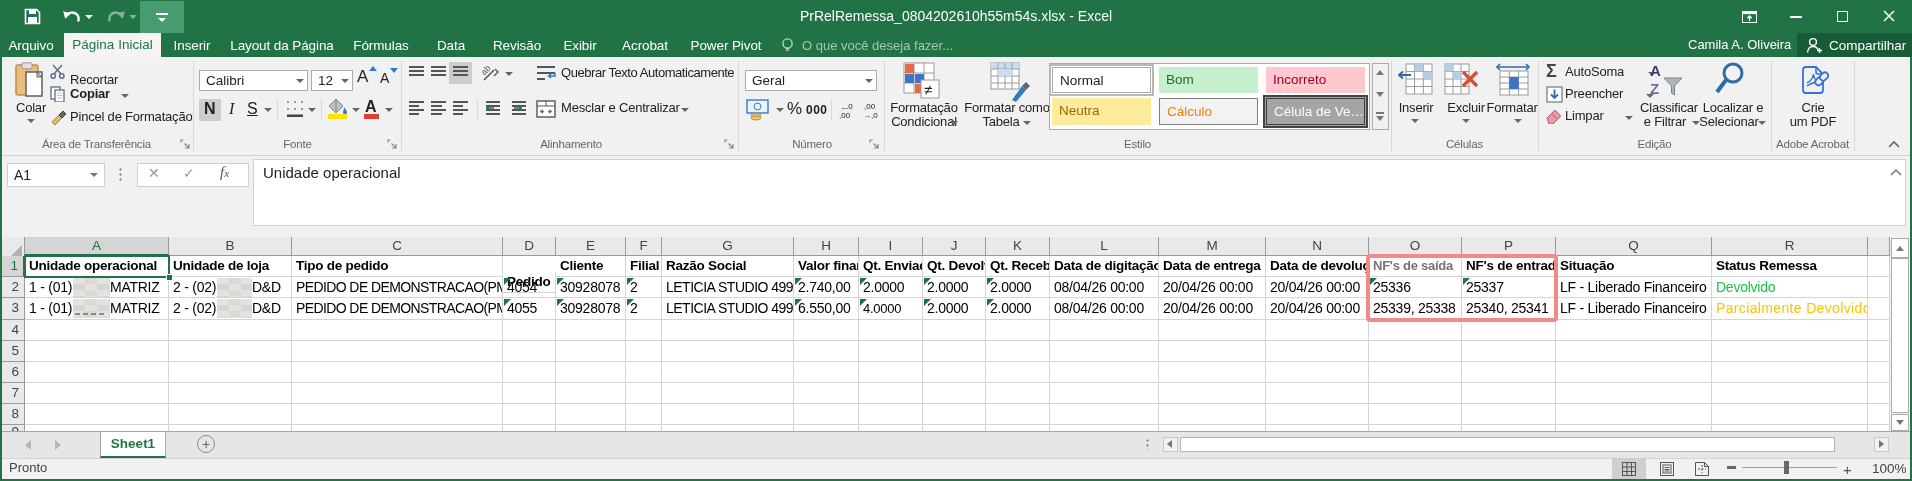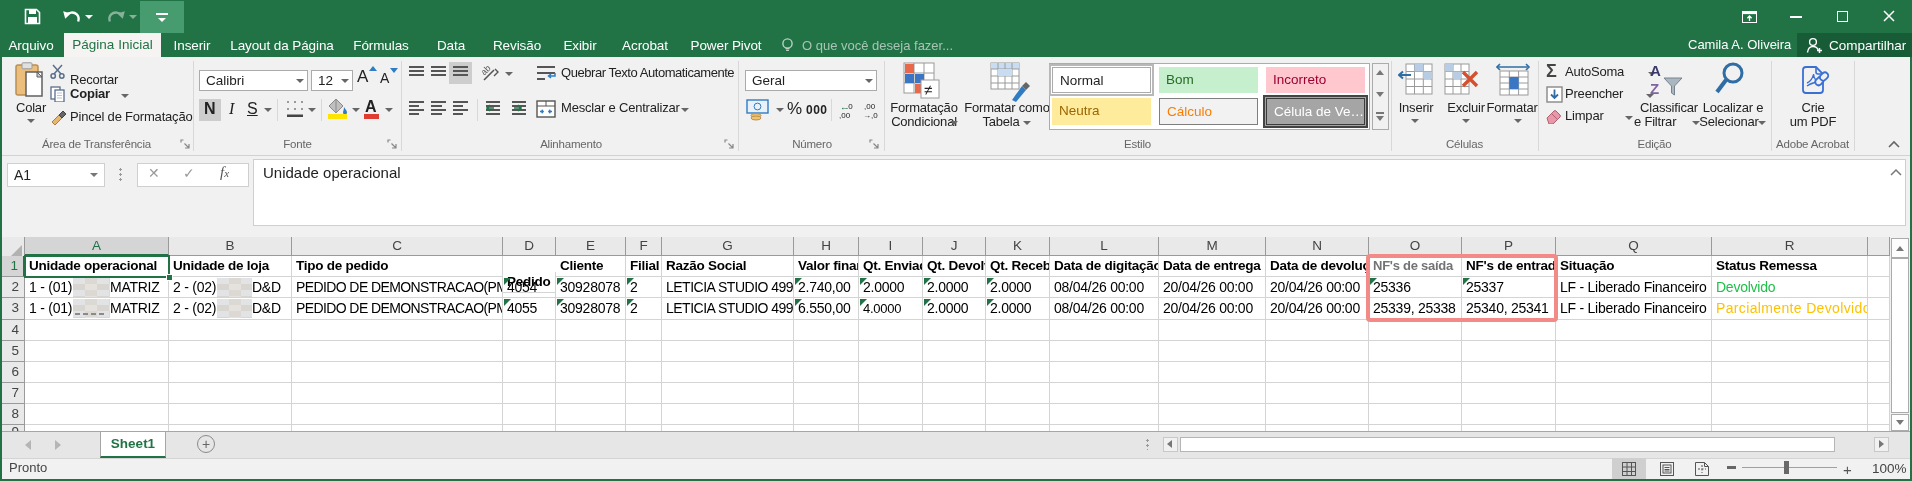--- a/index.html
+++ b/index.html
@@ -28,20 +28,21 @@
 </svg>
 <div class="caretw abs" style="left:85px;top:15px"></div>
 <svg class="abs" style="left:106px;top:9px" width="20" height="16" viewBox="0 0 20 16" opacity="0.45">
 <path d="M16.5 6.5 C13.5 3 8 2.6 5.2 5.4 C3.4 7.2 3 10 3.8 12.5" fill="none" stroke="#fff" stroke-width="2.4"></path>
 <polygon points="18.8,2.2 11.2,4.4 16.8,9.8" fill="#fff"></polygon>
 </svg>
 <div class="caretw abs" style="left:129px;top:15px;opacity:.45"></div>
 <div class="abs" style="left:140px;top:1px;width:44px;height:32px;background:#469c6f"></div>
 <div class="abs" style="left:156px;top:13px;width:12px;height:2px;background:#fff"></div>
 <div class="caretw abs" style="left:158px;top:18px;border-left-width:4px;border-right-width:4px"></div>
+<div class="abs wt" style="left:0;top:0;width:1912px;height:33px;line-height:33px;text-align:center;font-size:14px;">PrRelRemessa_0804202610h55m54s.xlsx - Excel</div>
 <svg class="abs" style="left:1742px;top:11px" width="15" height="12" viewBox="0 0 15 12">
 <rect x="0.5" y="0.5" width="14" height="11" fill="none" stroke="#fff"></rect>
 <rect x="0.5" y="0.5" width="14" height="2.6" fill="#fff"></rect>
 <path d="M7.5 10 L7.5 5.2 M5.4 7.2 L7.5 5 L9.6 7.2" stroke="#fff" stroke-width="1.3" fill="none"></path>
 </svg>
 <div class="abs" style="left:1790px;top:16px;width:12px;height:1.6px;background:#fff"></div>
 <div class="abs" style="left:1837px;top:11px;width:11px;height:11px;border:1.2px solid #fff"></div>
 <svg class="abs" style="left:1883px;top:10px" width="12" height="12" viewBox="0 0 12 12">
 <path d="M1 1 L11 11 M11 1 L1 11" stroke="#fff" stroke-width="1.5"></path>
     </svg>
@@ -307,21 +308,21 @@
 <path d="M6.5 5.5 L12.5 11.5" stroke="#b06070"></path>
 </svg>
 <div class="abs btxt" style="left:1565px;top:108px;">Limpar</div>
 <div class="caret abs" style="left:1625px;top:116px;"></div>
 <svg class="abs" style="left:1650px;top:62px" width="34" height="36" viewBox="0 0 34 36">
 <text x="0" y="14" font-size="15" font-weight="bold" fill="#3b3b6b">A</text>
 <text x="0" y="32" font-size="15" font-weight="bold" fill="#8064a2">Z</text>
 <path d="M14 16 L32 16 L24.5 24 L24.5 33 L21.5 31 L21.5 24 z" fill="#aab6c0" stroke="#76848f"></path>
 </svg>
 <div class="abs btxt" style="left:1638px;top:100px;width:62px;text-align:center;">Classificar</div>
-<div class="abs btxt" style="left:1634px;top:114px;width:62px;text-align:left;">e Filtrar</div>
+<div class="abs btxt" style="left:1634px;top:114px;width:62px;text-align:center;">e Filtrar</div>
 <div class="caret abs" style="left:1692px;top:121px;"></div>
 <svg class="abs" style="left:1714px;top:62px" width="32" height="34" viewBox="0 0 32 34">
 <circle cx="19" cy="11" r="9" fill="none" stroke="#2f6da4" stroke-width="3"></circle>
 <path d="M12 18 L3 30" stroke="#2f6da4" stroke-width="4"></path>
 </svg>
 <div class="abs btxt" style="left:1700px;top:100px;width:66px;text-align:center;">Localizar e</div>
 <div class="abs btxt" style="left:1698px;top:114px;width:62px;text-align:center;">Selecionar</div>
 <div class="caret abs" style="left:1758px;top:121px;"></div>
 <div class="abs" style="left:1538px;top:138px;width:233px;text-align:center;font-size:11.5px;letter-spacing:-0.2px;color:#666;white-space:nowrap;">Edição</div>
 <svg class="abs" style="left:1800px;top:66px" width="32" height="34" viewBox="0 0 32 34">

